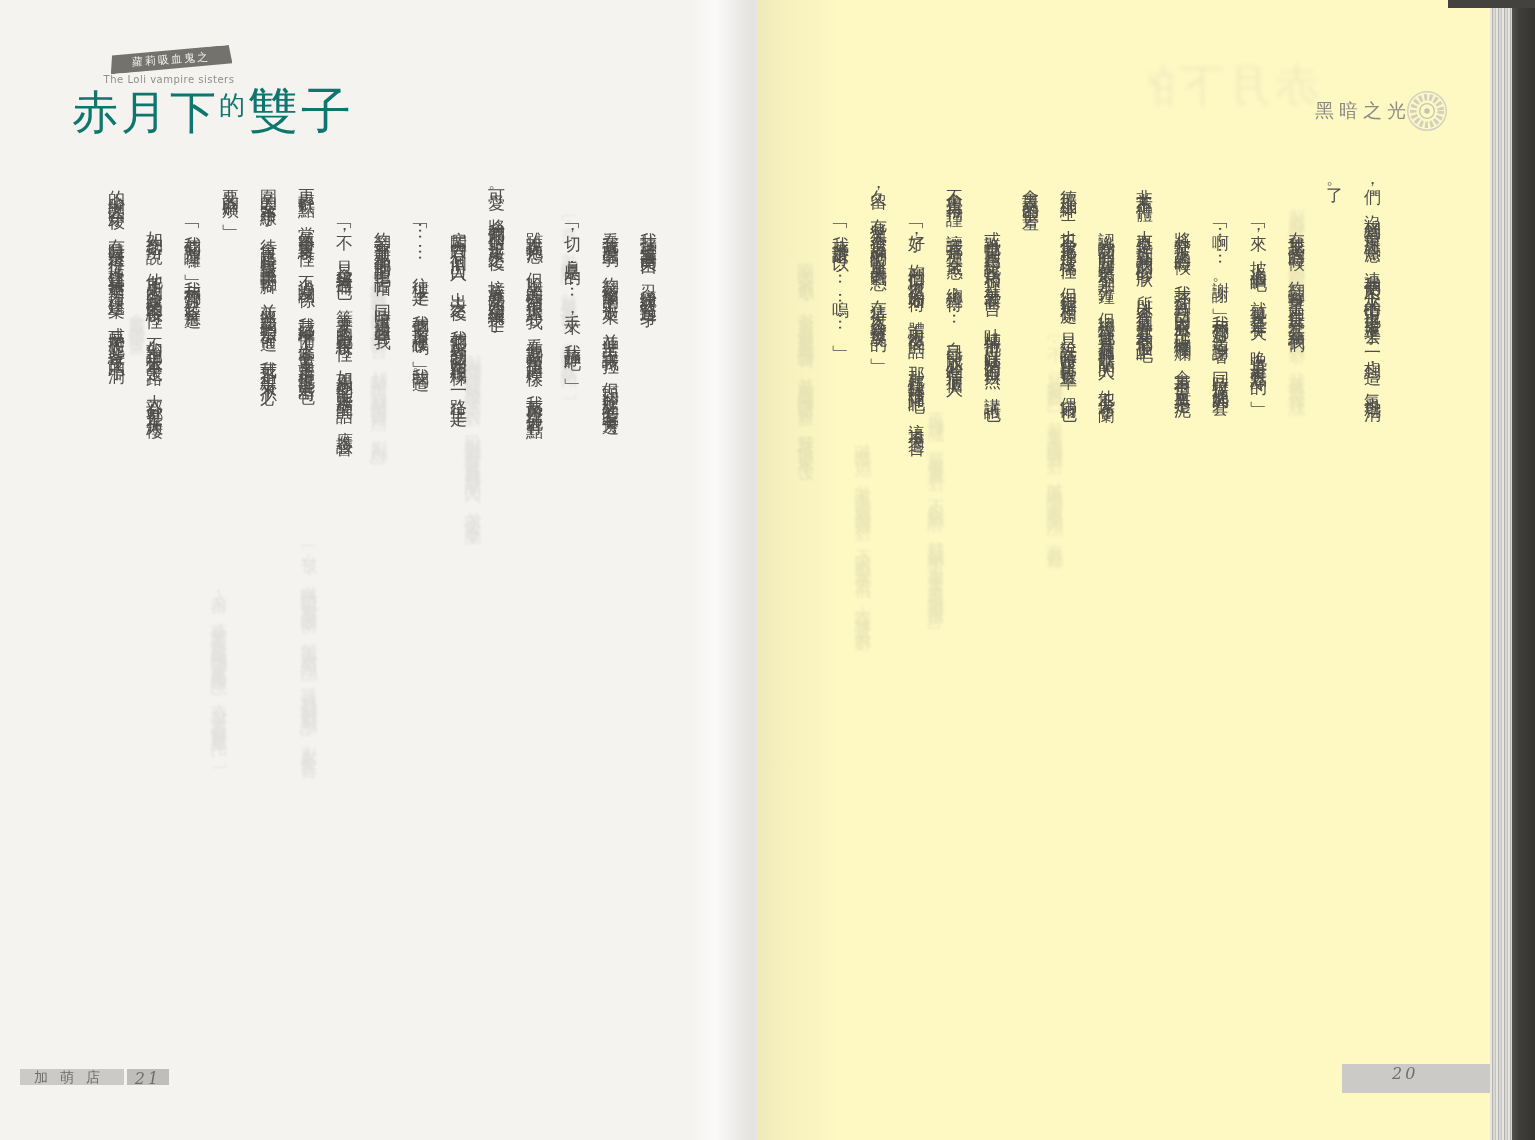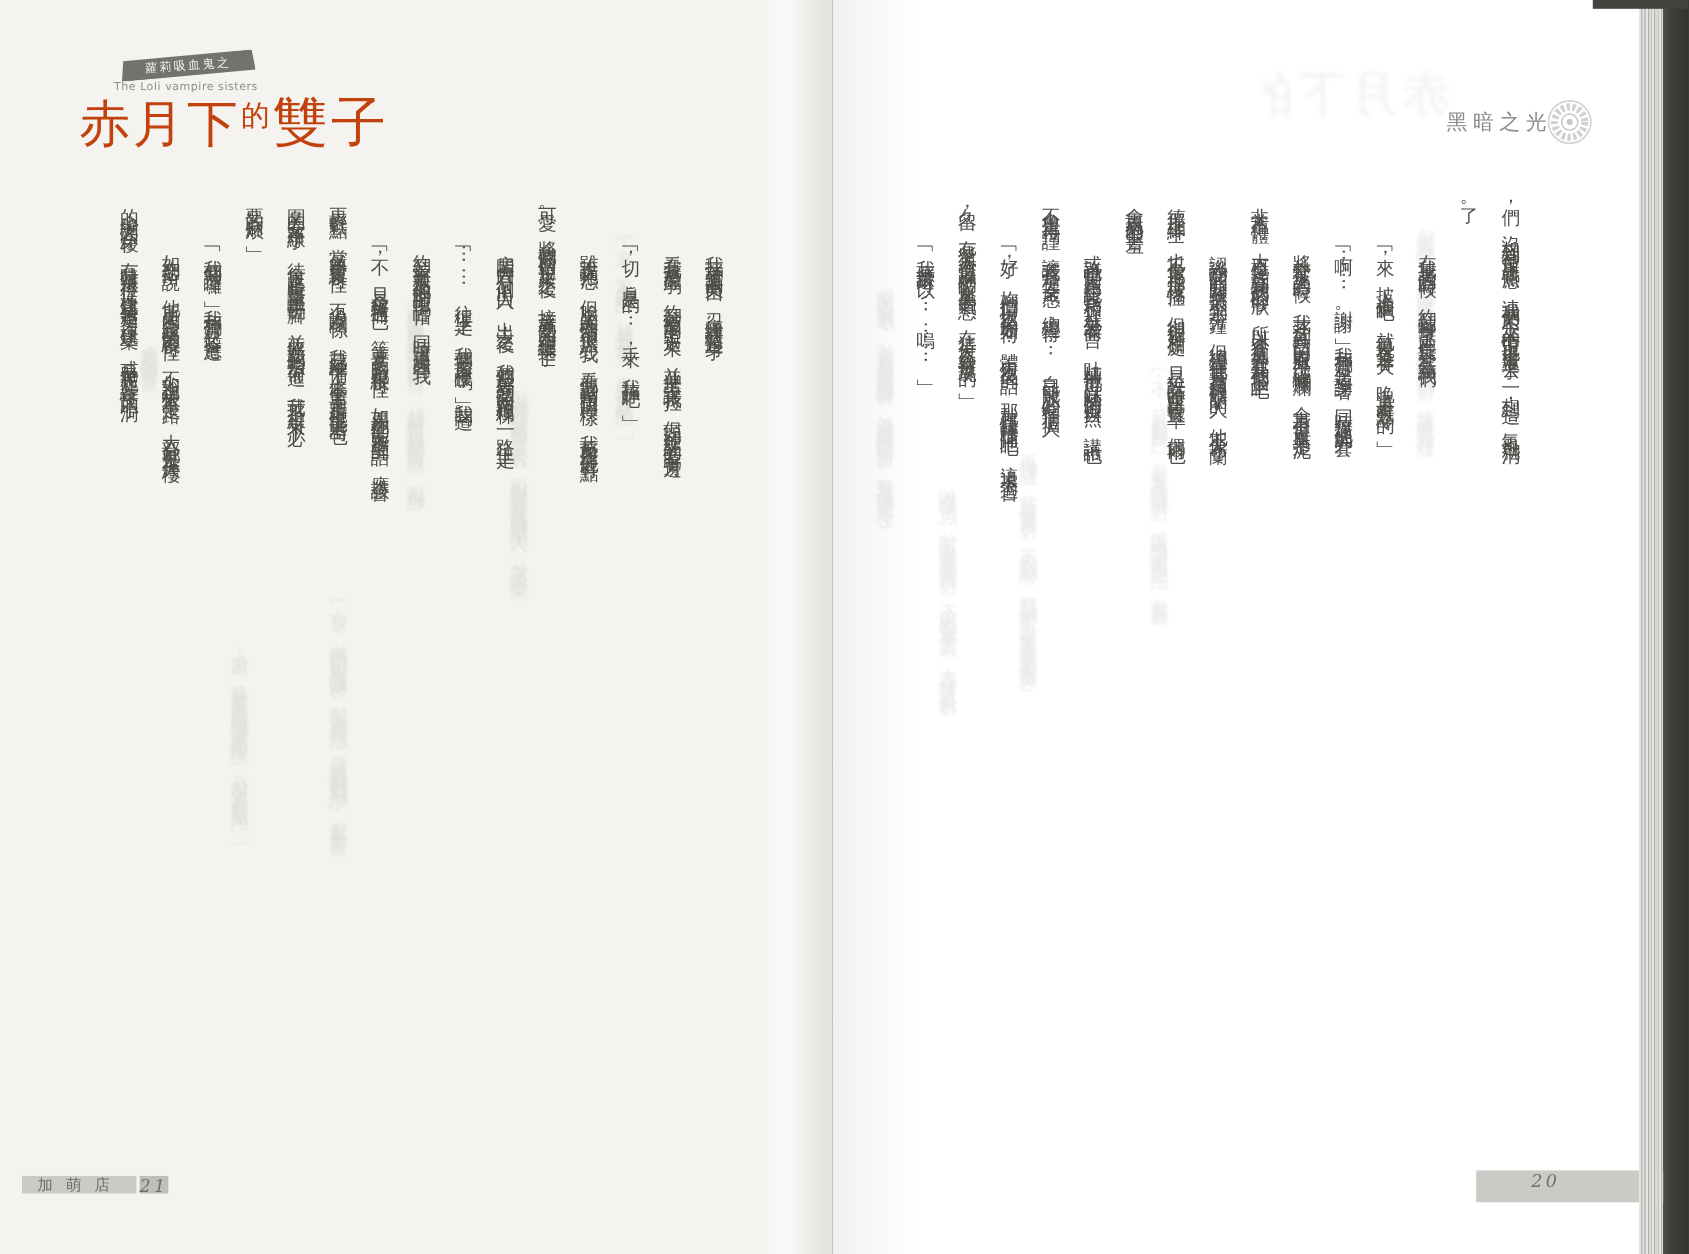--- a/index.html
+++ b/index.html
@@ -5,21 +5,21 @@
   html,body { margin:0; padding:0; }
   body { font-family:"DejaVu Sans", sans-serif; background:#3b3a37; }
   #scan {
     position:relative; width:1535px; height:1140px; overflow:hidden;
     background:#3b3a37;
   }
   
   .page { position:absolute; top:0; height:1140px; }
   #page-left  { left:0;   width:757px; background:linear-gradient(90deg,#f3f2ef 0%,#f4f3f0 85%,#ececе8 100%);
                 background-color:#f4f3f0; }
-  #page-right { left:757px; width:743px; background:#ffffff; }
+  #page-right { left:757px; width:743px; background:#fef9c3; }
   #gutter {
     position:absolute; left:688px; top:0; width:150px; height:1140px; pointer-events:none;
     background:linear-gradient(90deg,
       rgba(0,0,0,0) 0%, rgba(255,255,255,0.55) 18%,
       rgba(90,88,84,0.10) 42%, rgba(90,88,84,0.05) 65%, rgba(0,0,0,0) 100%);
   }
   #page-edges {
     position:absolute; left:1490px; top:0; width:22px; height:1140px;
     background:repeating-linear-gradient(90deg,#e6e5e1 0 2px,#b3b2ae 2px 3px,#d9d8d4 3px 5px,#c4c3bf 5px 6px);
   }
@@ -34,21 +34,21 @@
     clip-path:polygon(2% 12%, 98% 0%, 100% 88%, 0% 100%);
     display:flex; align-items:center; justify-content:center;
   }
   #ribbon span { color:#f2f1ee; font-size:11px; letter-spacing:2px; }
   #series-en {
     position:absolute; left:84px; top:74px; width:170px; text-align:center;
     font-size:10px; color:#8f8e8a; letter-spacing:0.5px;
   }
   #main-title {
     position:absolute; left:72px; top:78px; width:320px; white-space:nowrap;
-    font-family:"DejaVu Serif", serif; color:#c2410c; letter-spacing:3px;
+    font-family:"DejaVu Serif", serif; color:#0f766e; letter-spacing:3px;
   }
   #main-title .big1 { font-size:46px; }
   #main-title .small { font-size:26px; vertical-align:14px; }
   #main-title .big2 { font-size:50px; }
 
   
   #chapter-title {
     position:absolute; left:558px; top:98px; font-size:19px; letter-spacing:5px;
     color:#8b8a86;
   }
@@ -75,21 +75,21 @@
   .ghost-title {
     position:absolute; font-family:"DejaVu Serif", serif; font-size:44px; letter-spacing:4px;
     color:#8a8984; opacity:0.12; filter:blur(2px); transform:scaleX(-1);
     width:170px; overflow:hidden; white-space:nowrap; pointer-events:none;
   }
 
   
   .fbar { position:absolute; height:16px; background:#cbcac6; display:flex; }
   #fbar-imprint { left:20px; top:1069px; width:104px; }
   #fbar-imprint span { font-size:14px; color:#6f6e6a; letter-spacing:12px; padding-left:14px; white-space:nowrap; }
-  #fbar-pnum-left { left:127px; top:1069px; width:26px; background:#bfbeba; justify-content:center; }
+  #fbar-pnum-left { left:127px; top:1069px; width:42px; background:#bfbeba; justify-content:center; }
   #fbar-pnum-right { left:585px; top:1064px; width:172px; height:29px; }
   .pnum { font-family:"DejaVu Serif", serif; font-style:italic; font-size:16px; color:#6f6e6a; letter-spacing:3px; }
   #fbar-pnum-right .pnum { padding-left:50px; }
 </style>
 </head>
 <body>
 
 <div id="scan">
 
   <div id="page-left" class="page">

